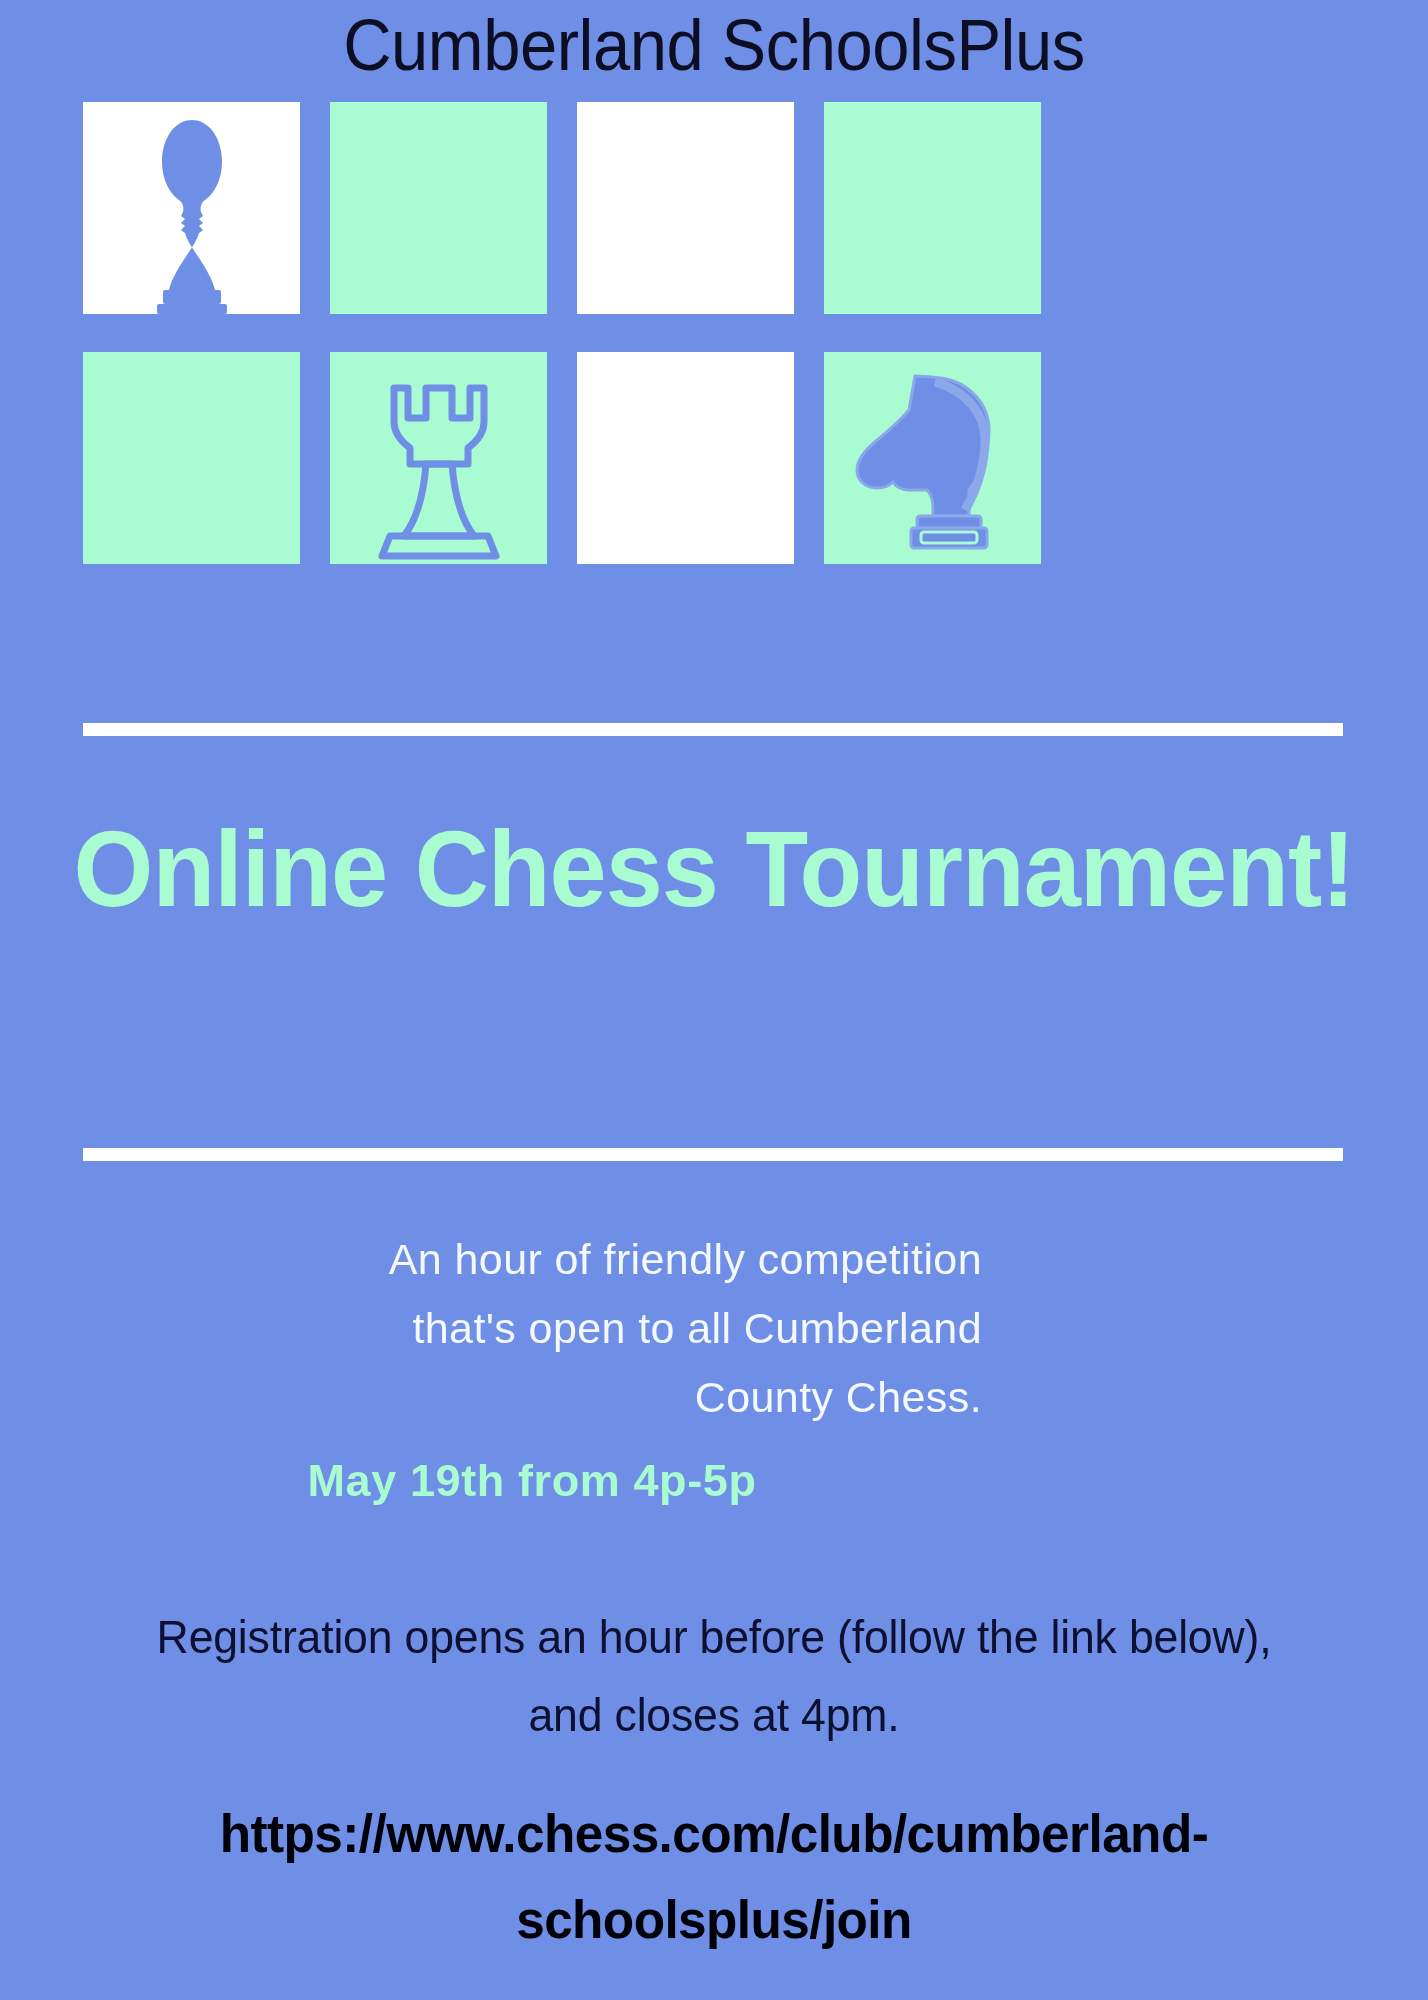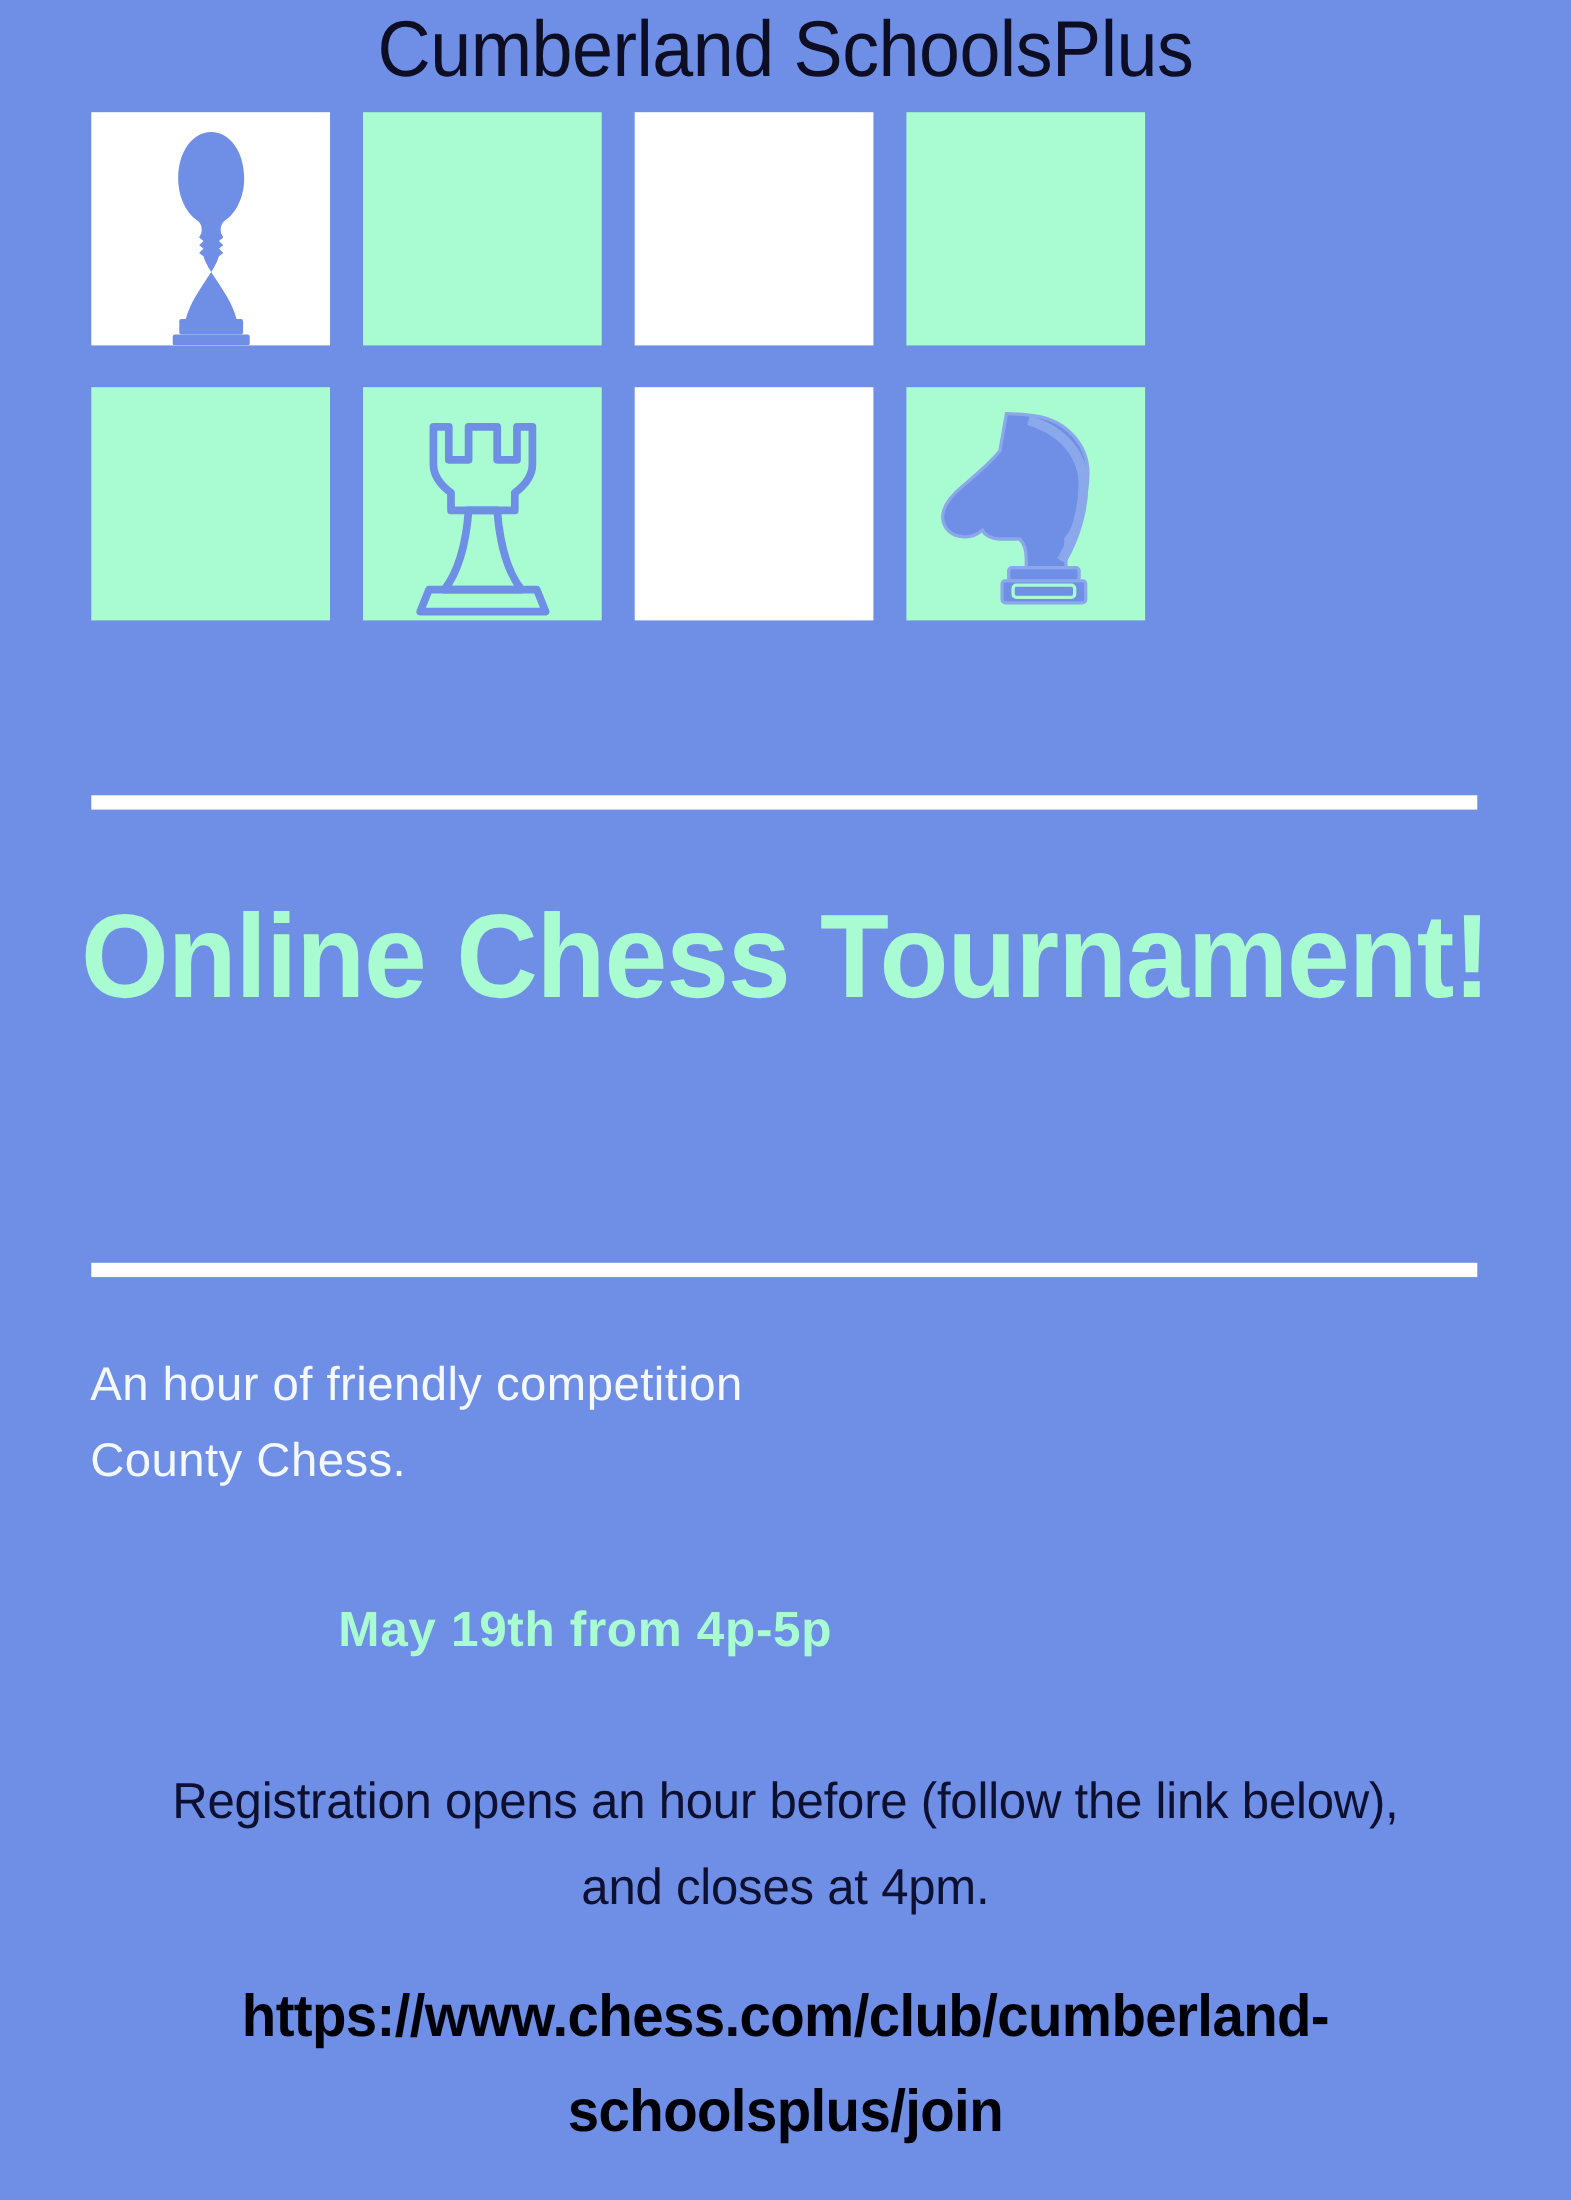--- a/index.html
+++ b/index.html
@@ -113,21 +113,21 @@
     transform: scaleX(0.95);
     transform-origin: center top;
   }
 
   
   .blurb {
     position: absolute;
     left: 82px;
     top: 1225px;
     width: 900px;
-    text-align: left;
+    text-align: right;
     color: #f4f8ff;
     font-size: 43px;
     line-height: 69px;
     font-weight: 400;
     letter-spacing: 0.4px;
   }
   .blurb .line { display: block; }
 
   .datetime {
     position: absolute;
@@ -267,20 +267,21 @@
   <div class="rule rule-top"></div>
   <div class="rule rule-bottom"></div>
 
   <div class="headline">
     <span class="line">Online Chess</span>
     <span class="line">Tournament!</span>
   </div>
 
   <div class="blurb">
     <span class="line">An hour of friendly competition</span>
+    <span class="line">that's open to all Cumberland</span>
     <span class="line">County Chess.</span>
   </div>
 
   <div class="datetime">May 19th from 4p-5p</div>
 
   <div class="reg-note">
     <span class="line">Registration opens an hour before (follow the link below),</span>
     <span class="line">and closes at 4pm.</span>
   </div>
 

